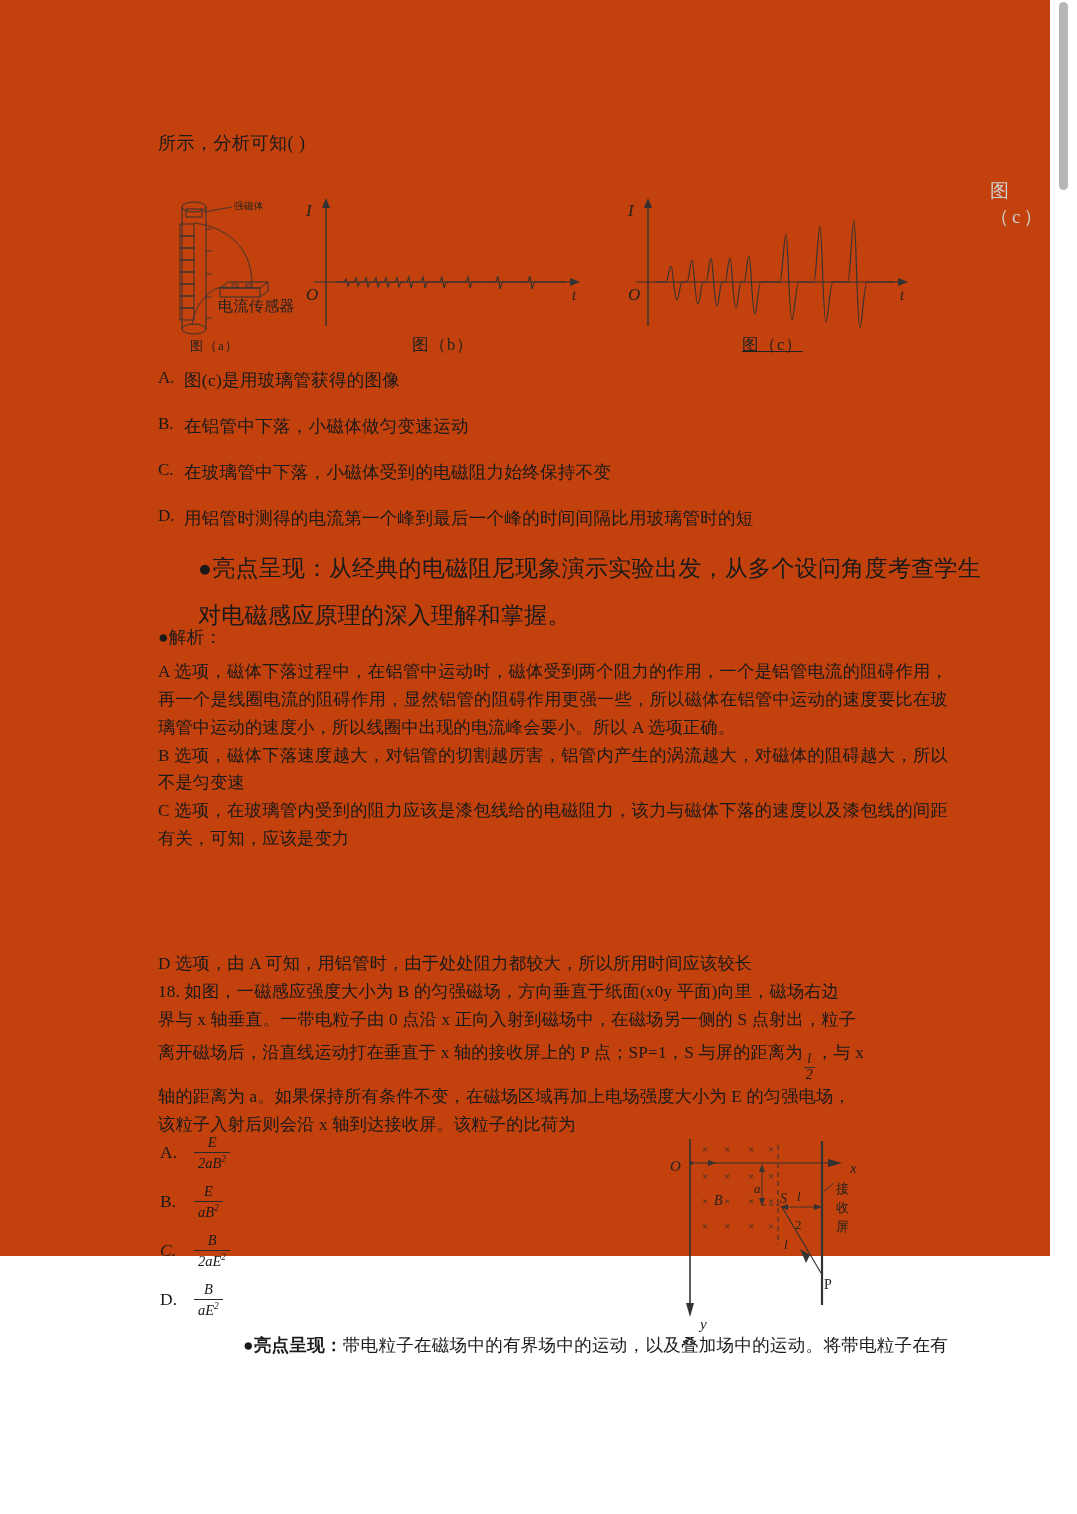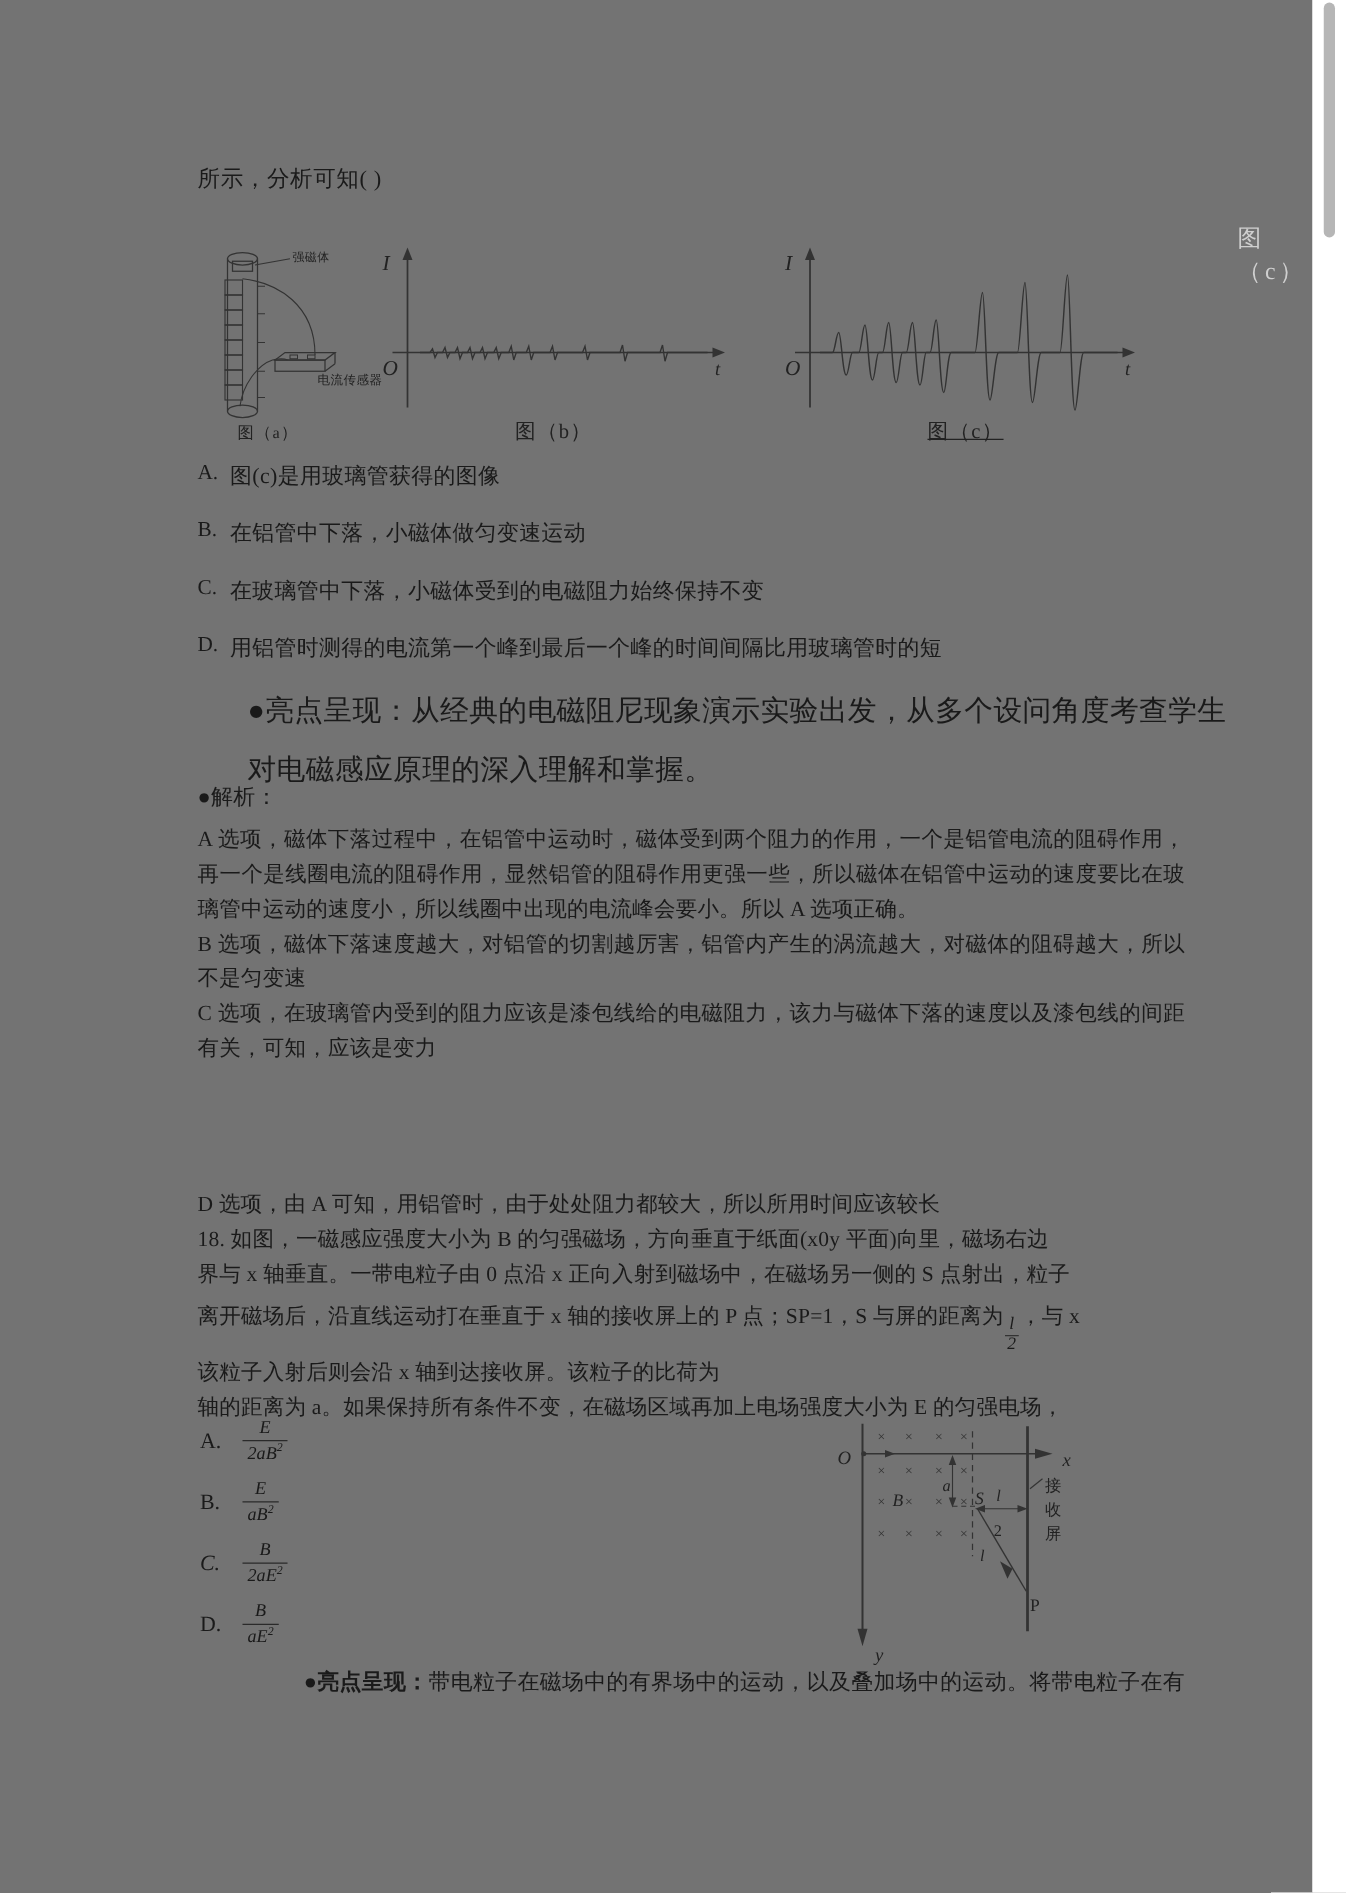--- a/index.html
+++ b/index.html
@@ -14,22 +14,22 @@
     overflow: hidden;
     font-family: "Liberation Serif", "DejaVu Serif", serif;
     color: #1a1a1a;
   }
 
   
   #page {
     position: absolute;
     left: 0; top: 0;
     width: 1050px;
-    height: 1514px;
-    background: #737373;
+    height: 1256px;
+    background: #c2410c;
   }
 
   
   #scrollbar-track {
     position: absolute;
     right: 0; top: 0;
     width: 27px;
     height: 1514px;
     background: #ffffff;
   }
@@ -272,21 +272,21 @@
 
         <polygon points="60,92 100,92 108,86 68,86" fill="none" stroke="#333" stroke-width="1"></polygon>
         <rect x="60" y="92" width="40" height="9" fill="none" stroke="#333" stroke-width="1"></rect>
         <line x1="100" y1="101" x2="108" y2="95" stroke="#333" stroke-width="1"></line>
         <line x1="108" y1="86" x2="108" y2="95" stroke="#333" stroke-width="1"></line>
 
         <rect x="72" y="88" width="6" height="3" fill="none" stroke="#333" stroke-width="0.8"></rect>
         <rect x="86" y="88" width="6" height="3" fill="none" stroke="#333" stroke-width="0.8"></rect>
       </svg>
       <div style="position:absolute;left:74px;top:8px;font-size:9.5px;letter-spacing:.4px;color:#222;">强磁体</div>
-      <div style="position:absolute;left:58px;top:105px;font-size:10px;letter-spacing:.4px;color:#222;margin-left:36px;">电流传感器</div>
+      <div style="position:absolute;left:58px;top:105px;font-size:15px;letter-spacing:.4px;color:#222;">电流传感器</div>
 
       <svg width="290" height="140" style="position:absolute;left:140px;top:4px;" viewBox="0 0 290 140">
 
         <line x1="26" y1="8" x2="26" y2="130" stroke="#333" stroke-width="1.4"></line>
         <polygon points="26,2 22,12 30,12" fill="#333"></polygon>
 
         <line x1="14" y1="86" x2="272" y2="86" stroke="#333" stroke-width="1.2"></line>
         <polygon points="280,86 270,82 270,90" fill="#333"></polygon>
 
         <path d="M36 86
@@ -368,22 +368,22 @@
     <div id="q18">
       <p>D 选项，由 A 可知，用铝管时，由于处处阻力都较大，所以所用时间应该较长</p>
       <p>18. 如图，一磁感应强度大小为 B 的匀强磁场，方向垂直于纸面(x0y 平面)向里，磁场右边</p>
       <p>界与 x 轴垂直。一带电粒子由 0 点沿 x 正向入射到磁场中，在磁场另一侧的 S 点射出，粒子</p>
       <p class="spaced-line">
         <span>离开磁场后，沿直线运动打在垂直于 x 轴的接收屏上的 P 点；SP=1，S 与屏的距离为</span><span class="ifrac">
             <span class="num">l</span>
             <span class="den">2</span>
           </span><span>，与 x</span>
       </p>
+      <p>轴的距离为 a。如果保持所有条件不变，在磁场区域再加上电场强度大小为 E 的匀强电场，</p>
       <p>该粒子入射后则会沿 x 轴到达接收屏。该粒子的比荷为</p>
-      <p>轴的距离为 a。如果保持所有条件不变，在磁场区域再加上电场强度大小为 E 的匀强电场，</p>
     </div>
 
     <div id="options-2">
       <div class="opt2">
         <span class="ltr2">A.</span>
         <span class="frac">
           <span class="num">E</span>
           <span class="den"><span>2aB</span><sup class="sq">2</sup></span>
         </span>
       </div>

